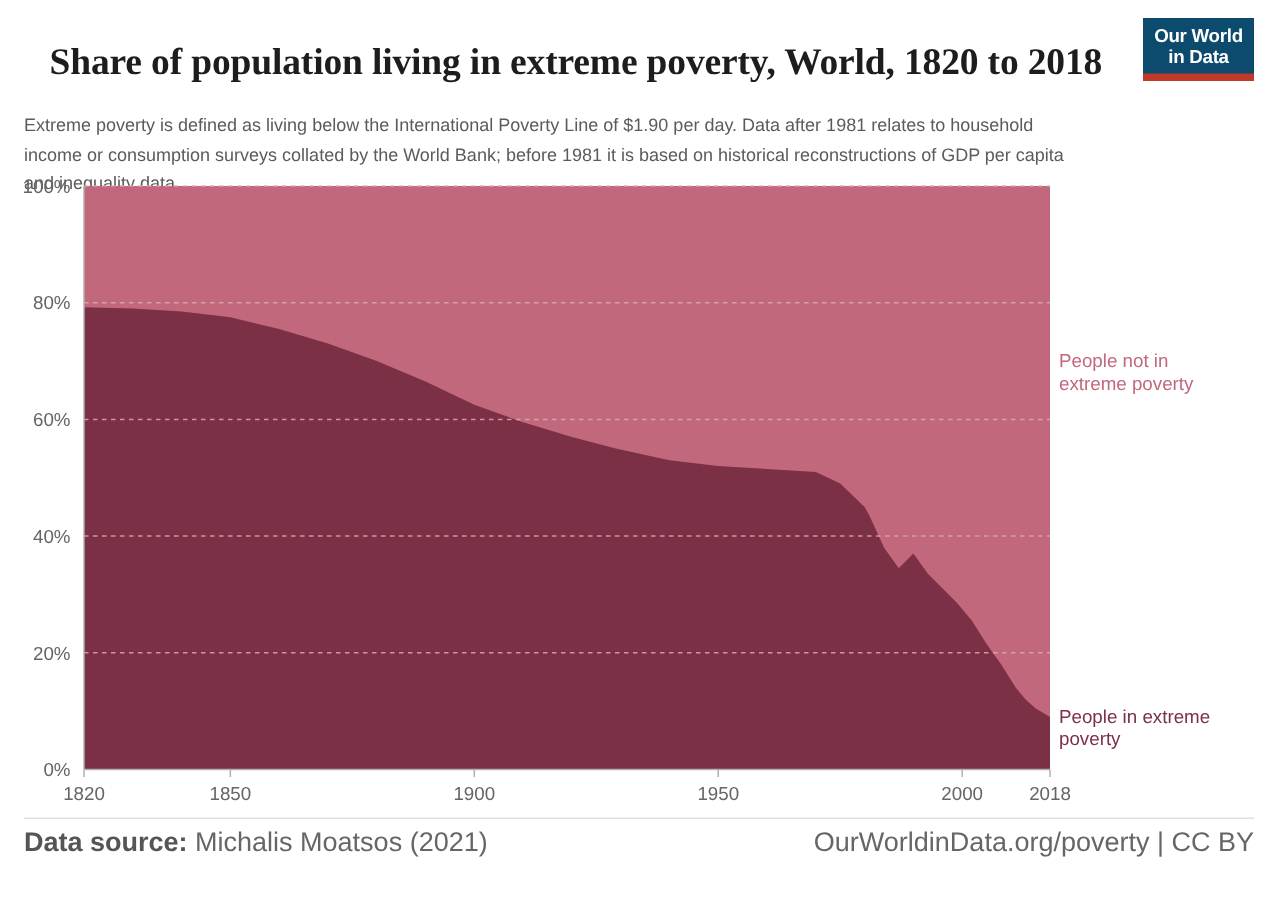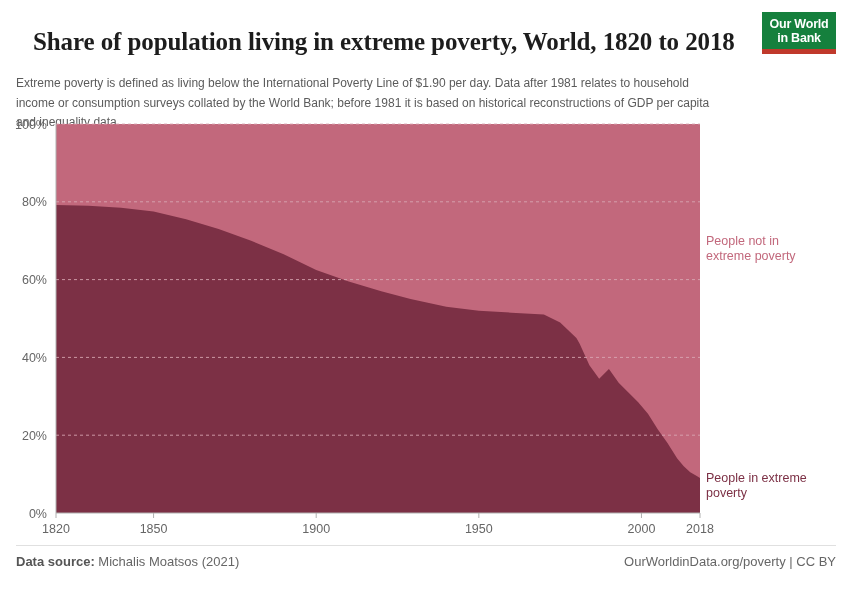--- a/index.html
+++ b/index.html
@@ -46,21 +46,21 @@
     margin-top: 9px;
     max-width: 712px;
   }
 
   
   .owid-logo {
     position: absolute;
     right: 14px;
     top: 12px;
     width: 74px;
-    background: #15803d;
+    background: #0c4a6e;
     border-bottom: 5px solid #c0392b;
     text-align: center;
     padding: 5px 2px 4px 2px;
     box-sizing: border-box;
   }
   .owid-logo .l1, .owid-logo .l2 {
     display: block;
     color: #ffffff;
     font-size: 12.5px;
     font-weight: 700;
@@ -105,21 +105,21 @@
     top: 545px;
   }
   .footer-rule {
     border-top: 1px solid #e0e0e0;
     margin-bottom: 7px;
   }
   .footer-row {
     display: flex;
     justify-content: space-between;
     align-items: baseline;
-    font-size: 13px;
+    font-size: 18px;
     color: #666666;
     line-height: 17px;
   }
   .footer-row + .footer-row { margin-top: 6px; }
   .footer-strong {
     font-weight: 700;
     color: #555555;
   }
   .footer-left { white-space: nowrap; }
   .footer-right { white-space: nowrap; }
@@ -129,21 +129,21 @@
 
 <div class="page">
 
   <div class="header">
     <div class="chart-title">Share of population living in extreme poverty, World, 1820 to 2018</div>
     <div class="chart-subtitle">Extreme poverty is defined as living below the International Poverty Line of $1.90 per day. Data after 1981 relates to household income or consumption surveys collated by the World Bank; before 1981 it is based on historical reconstructions of GDP per capita and inequality data.</div>
   </div>
 
   <div class="owid-logo">
     <span class="l1">Our World</span>
-    <span class="l2">in Bank</span>
+    <span class="l2">in Data</span>
   </div>
 
   <div class="plot-wrap">
     <svg class="plot-svg" id="chart-svg" width="850" height="430" viewBox="0 0 850 430">
 
       <g id="areas">
           <path d="M 56 12 L 700 12 L 700 401 L 56 401 Z" fill="#C2687C"></path>
           <path d="M 56 92.91199999999998 L 88.52525252525253 93.69 L 121.05050505050505 95.63499999999999 L 153.57575757575756 99.52499999999998 L 186.1010101010101 107.305 L 218.62626262626264 117.03000000000003 L 251.15151515151516 128.70000000000005 L 283.67676767676767 142.315 L 316.2020202020202 157.875 L 348.7272727272727 169.54500000000002 L 381.2525252525253 179.27 L 410.52525252525254 187.04999999999998 L 446.3030303030303 194.82999999999998 L 478.82828282828285 198.72 L 511.35353535353534 200.665 L 543.8787878787879 202.60999999999999 L 560.1414141414141 210.39000000000001 L 576.4040404040404 225.95 L 579.6565656565657 231.785 L 589.4141414141415 253.18 L 599.1717171717172 266.795 L 608.929292929293 257.07 L 618.6868686868687 270.685 L 628.4444444444445 280.40999999999997 L 638.2020202020202 290.135 L 647.959595959596 301.805 L 657.7171717171717 317.365 L 667.4747474747475 330.98 L 677.2323232323232 346.53999999999996 L 683.7373737373737 354.32 L 690.2424242424242 360.155 L 696.7474747474747 364.045 L 700 365.99 L 700 401 L 56 401 Z" fill="#7C3045"></path>
         </g>
         <g id="gridlines">

